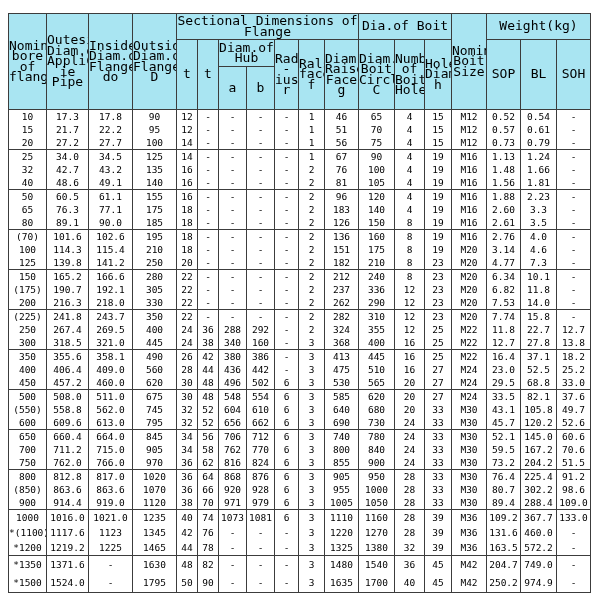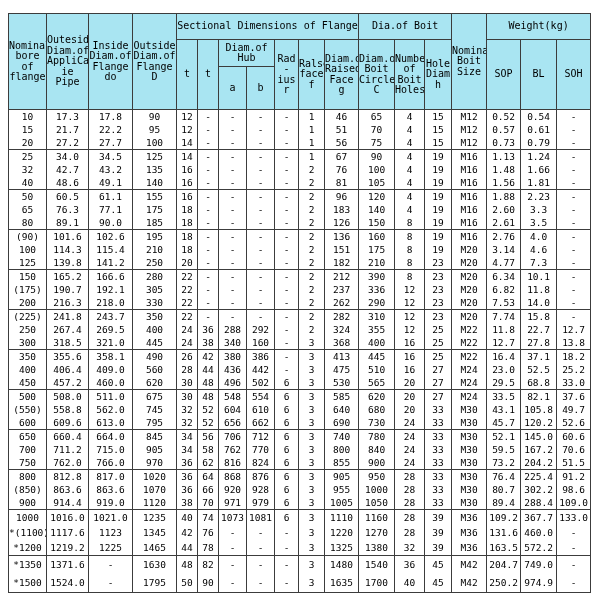--- a/index.html
+++ b/index.html
@@ -20,21 +20,21 @@
     box-sizing: border-box;
     text-align: center;
     vertical-align: middle;
     padding: 0;
     overflow: hidden;
   }
   thead th {
     background: #a9e5f2;
     border: 1px solid #3c3c3c;
     font-weight: normal;
-    font-size: 10px;
+    font-size: 13px;
     line-height: 10.5px;
     white-space: pre-line;
   }
   thead tr.h1 th { height: 26px; }
   thead tr.h2 th { height: 27px; }
   thead tr.h3 th { height: 43px; }
   tbody td {
     border-left: 1px solid #3c3c3c;
     border-right: 1px solid #3c3c3c;
     border-top: none;
@@ -305,21 +305,21 @@
         <td>126</td>
         <td>150</td>
         <td>8</td>
         <td>19</td>
         <td>M16</td>
         <td>2.61</td>
         <td>3.5</td>
         <td>-</td>
       </tr>
       <tr class="group-start">
-        <td>(90)</td>
+        <td>(70)</td>
         <td>101.6</td>
         <td>102.6</td>
         <td>195</td>
         <td>18</td>
         <td>-</td>
         <td>-</td>
         <td>-</td>
         <td>-</td>
         <td>2</td>
         <td>136</td>
@@ -376,21 +376,21 @@
         <td>165.2</td>
         <td>166.6</td>
         <td>280</td>
         <td>22</td>
         <td>-</td>
         <td>-</td>
         <td>-</td>
         <td>-</td>
         <td>2</td>
         <td>212</td>
-        <td>390</td>
+        <td>240</td>
         <td>8</td>
         <td>23</td>
         <td>M20</td>
         <td>6.34</td>
         <td>10.1</td>
         <td>-</td>
       </tr>
       <tr>
         <td>(175)</td>
         <td>190.7</td>

